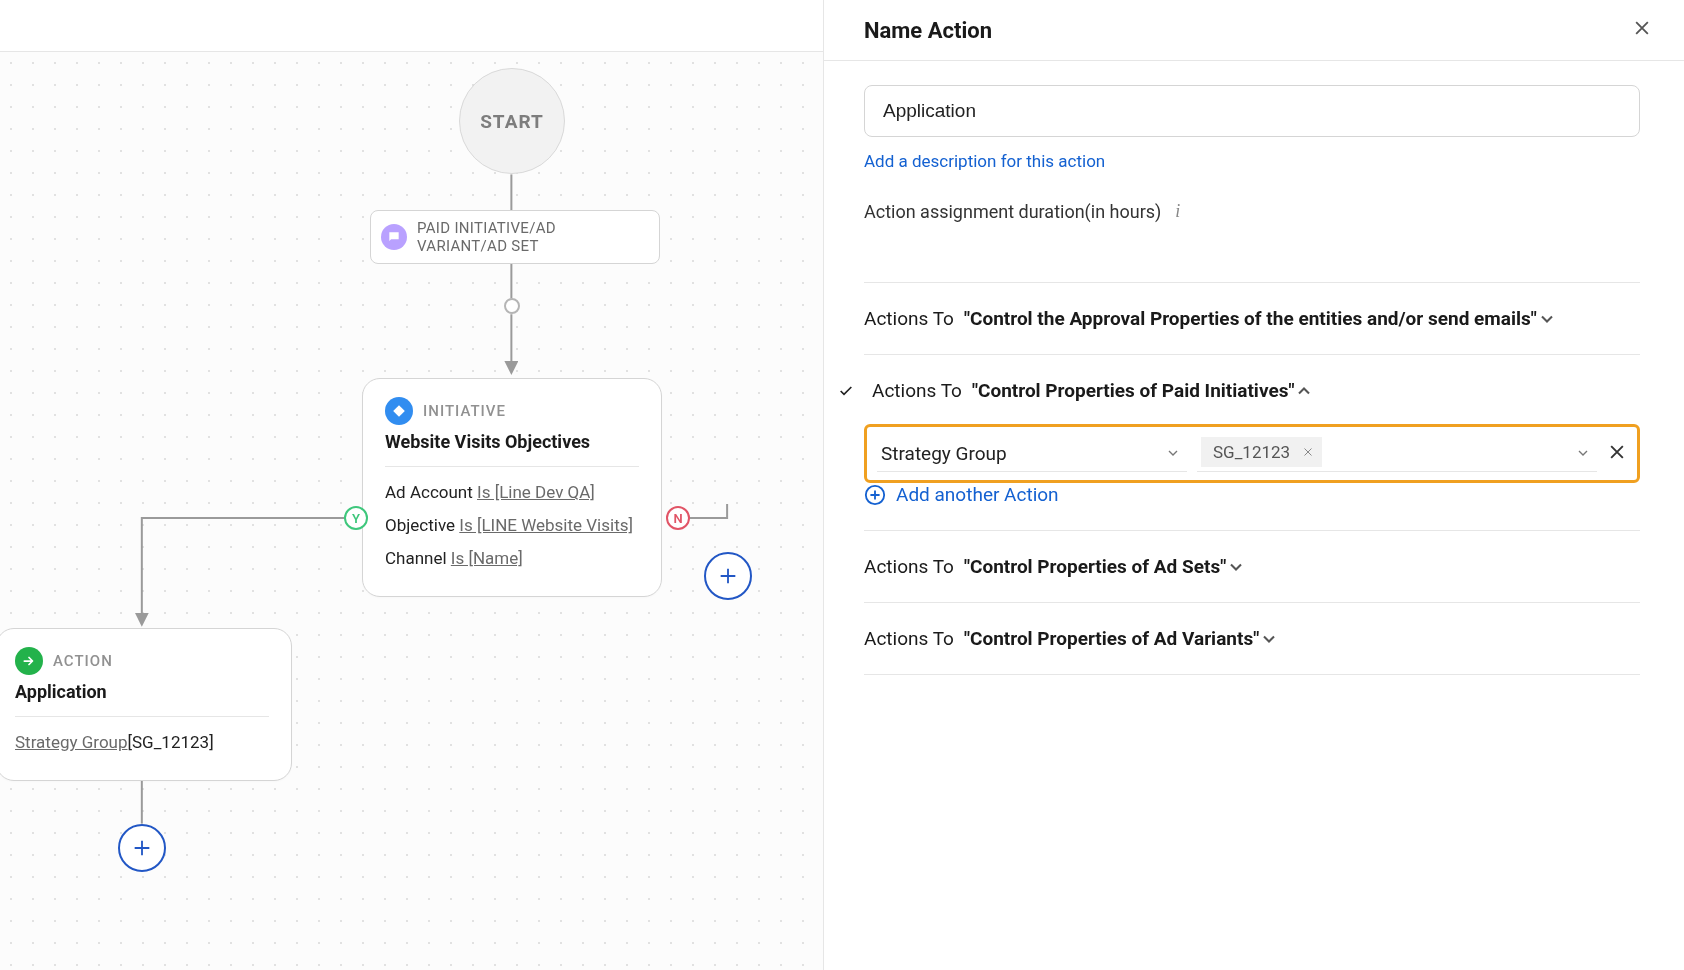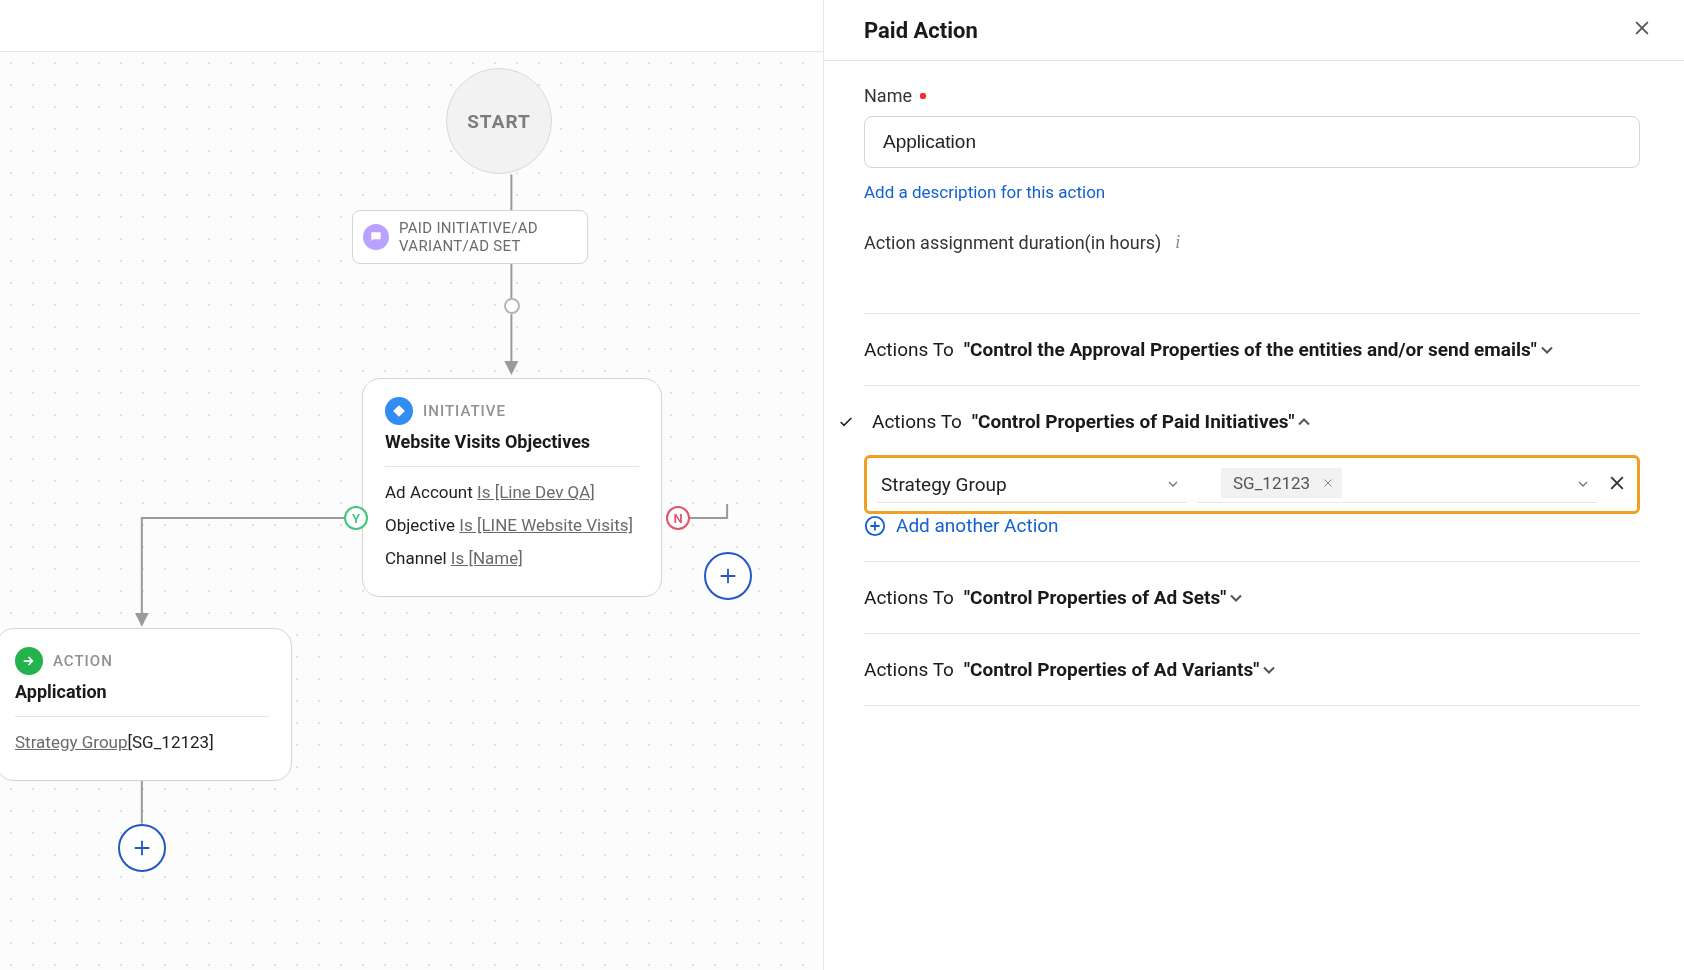--- a/index.html
+++ b/index.html
@@ -183,21 +183,21 @@
     position: absolute; right: 6px; top: 50%; transform: translateY(-50%);
     width: 16px; height: 16px; stroke: #777; stroke-width: 2; fill: none;
   }
   .chip-field {
     flex: 1 1 auto; display: flex; align-items: center; gap: 10px;
     border-bottom: 1px solid var(--border); padding: 2px 28px 4px 4px;
     position: relative;
   }
   .chip {
     background: #f1f1f1; border-radius: 0; padding: 5px 8px 5px 12px;
-    font-size: 17px; color: #555; display: flex; align-items: center; gap: 12px; margin-left: 20px;
+    font-size: 17px; color: #555; display: flex; align-items: center; gap: 12px;
   }
   .chip .chip-x { cursor: pointer; color: #888; }
   .chip .chip-x svg { width: 12px; height: 12px; stroke: #888; stroke-width: 2; }
   .row-close { cursor: pointer; }
   .row-close svg { width: 20px; height: 20px; stroke: #333; stroke-width: 2.3; }
 
   .add-action-link {
     display: flex; align-items: center; gap: 10px; color: var(--link-blue);
     font-size: 19px; cursor: pointer;
   }
@@ -225,25 +225,25 @@
         <path d="M 512 206 L 512 246" stroke="#9a9a9a" stroke-width="2" fill="none"></path>
         <path d="M 512 262 L 512 320" stroke="#9a9a9a" stroke-width="2" fill="none" marker-end="url(#arrow)"></path>
 
         <path d="M 350 466 L 142 466 L 142 572" stroke="#9a9a9a" stroke-width="2" fill="none" marker-end="url(#arrow)"></path>
 
         <path d="M 690 466 L 728 466 L 728 452" stroke="#9a9a9a" stroke-width="2" fill="none"></path>
 
         <path d="M 142 678 L 142 772" stroke="#9a9a9a" stroke-width="2" fill="none"></path>
       </svg>
 
-      <div class="node start-node" style="left:446px; top:16px;">
+      <div class="node start-node" style="left:459px; top:16px;">
         <span>START</span>
       </div>
 
-      <div class="node pill-node" style="left:352px; top:158px; width:236px;">
+      <div class="node pill-node" style="left:370px; top:158px; width:290px;">
         <span class="pill-badge">
           <svg viewBox="0 0 24 24">
               <path d="M4 4h16v12H7l-3 3V4z"></path>
             </svg>
         </span>
         <span class="pill-text">PAID INITIATIVE/AD VARIANT/AD SET</span>
       </div>
 
       <div class="node knob" style="left:504px; top:246px;"></div>
 
@@ -297,35 +297,31 @@
         <svg viewBox="0 0 24 24">
             <path d="M12 4v16M4 12h16"></path>
           </svg>
       </div>
 
     </div>
   </div>
 
   <div class="panel">
     <div class="panel-header">
-      <h1>Paid Action</h1>
+      <h1>Name Action</h1>
       <span class="close-x">
         <svg viewBox="0 0 24 24">
             <path d="M5 5l14 14M19 5L5 19" fill="none"></path>
           </svg>
       </span>
     </div>
 
     <div class="panel-body">
 
       <div class="field-block">
-        <div class="form-label">
-          <span>Name</span>
-            <span class="req-dot"></span>
-        </div>
         <input class="text-input" type="text" value="Application" style="">
         <span class="link">Add a description for this action</span>
       </div>
 
       <div class="field-block">
         <div class="form-label">
           <span>Action assignment duration(in hours)</span>
           <span class="info-i">i</span>
         </div>
       </div>

